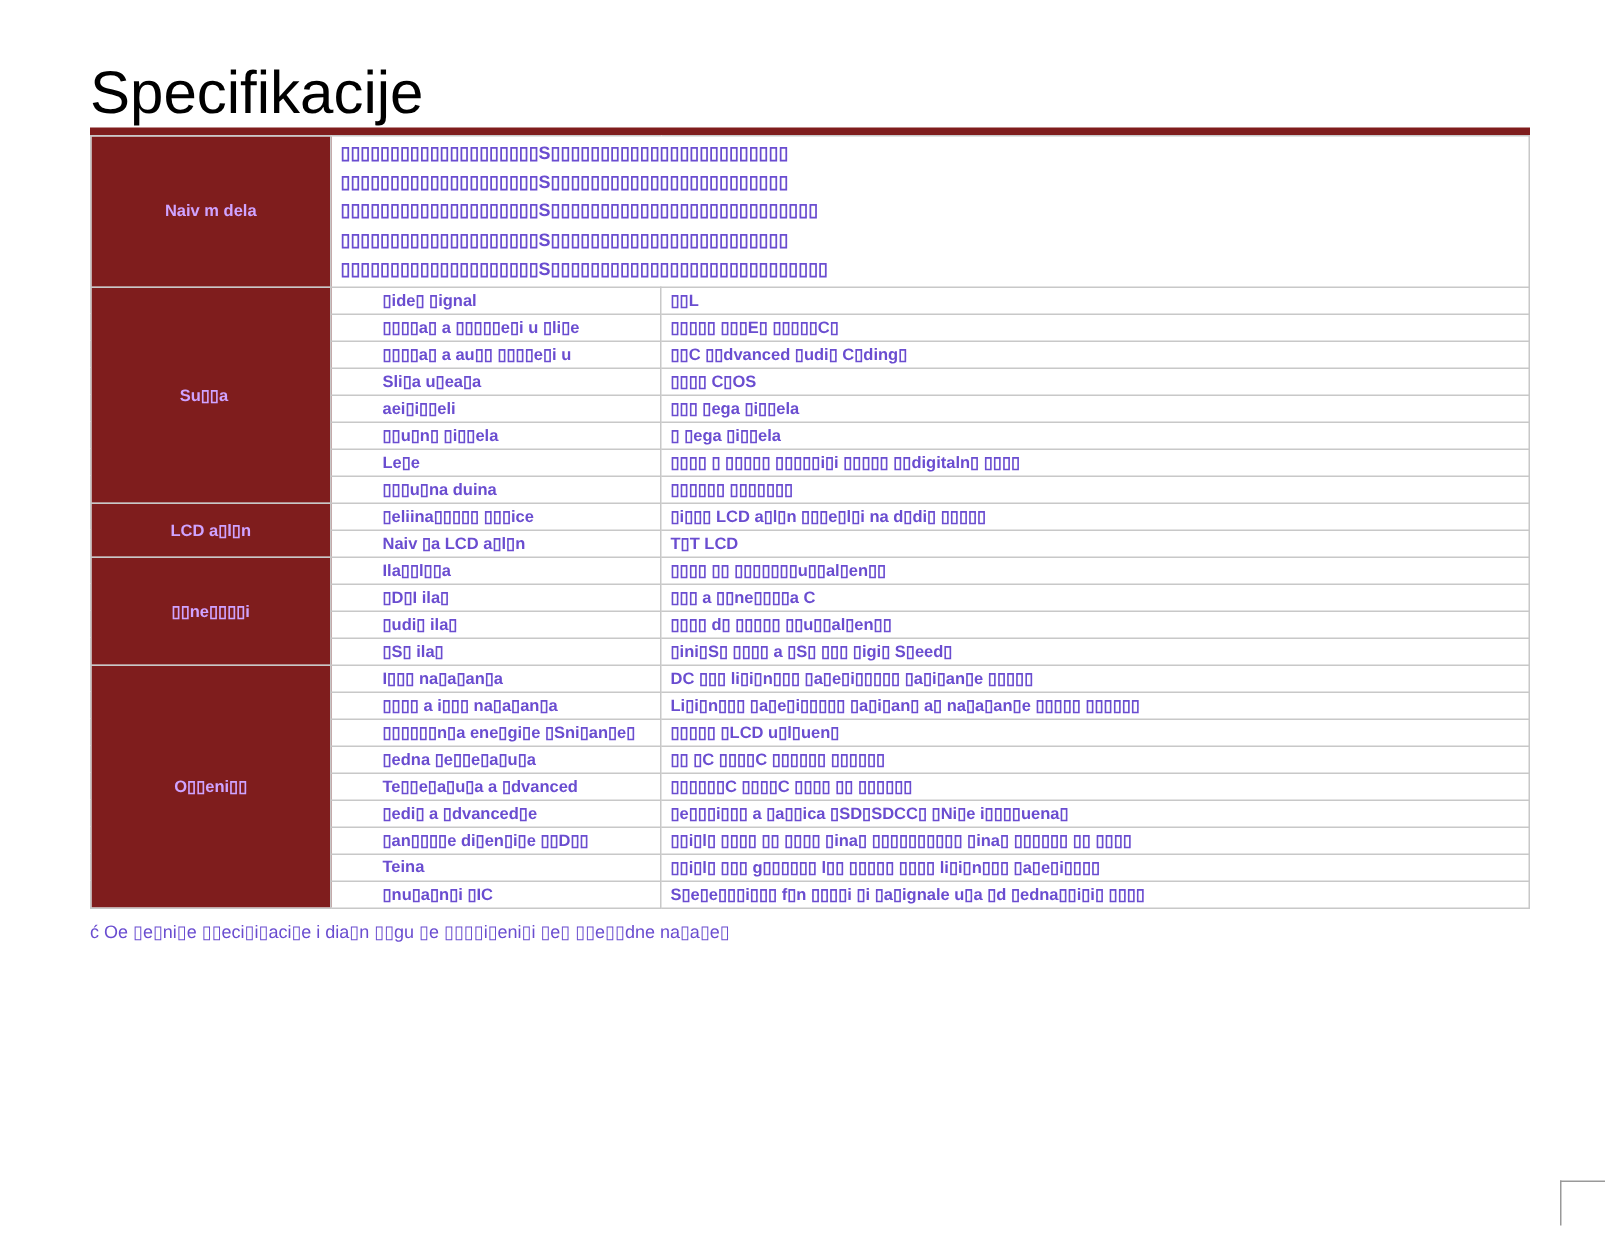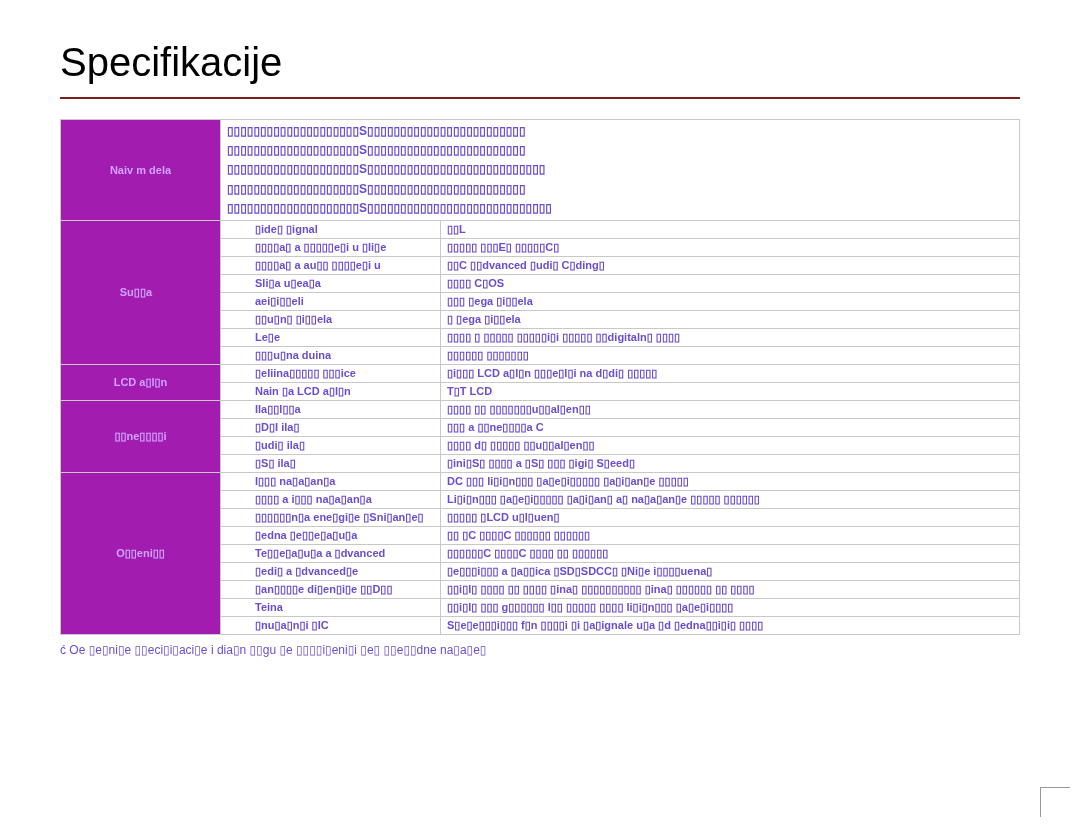--- a/index.html
+++ b/index.html
@@ -8,36 +8,34 @@
   height: 827px;
   background: #ffffff;
   font-family: Arial, Helvetica, sans-serif;
   padding: 40px 60px 20px 60px;
   position: relative;
 }
 h1 {
   font-size: 40px;
   font-weight: normal;
   color: #000000;
-  padding-bottom: 12px;
-  border-bottom: 2px solid #7f1d1d;
-  margin-bottom: 20px;
+  border-bottom: 5px solid #7f1d1d;
 }
 .spec-table {
   width: 100%;
   border-collapse: collapse;
   font-size: 11px;
 }
 .spec-table td {
   border: 1px solid #c8c8c8;
   padding: 2px 6px;
   vertical-align: top;
 }
 .spec-table td.section-label {
-  background: #a21caf;
+  background: #7f1d1d;
   color: #cfa3ff;
   font-weight: bold;
   text-align: center;
   vertical-align: middle;
   width: 160px;
 }
 .spec-table td.prop {
   color: #6a4dd0;
   font-weight: bold;
   width: 220px;
@@ -112,21 +110,21 @@
       <tr>
         <td class="prop">▯▯▯u▯na duina</td>
         <td class="val">▯▯▯▯▯▯ ▯▯▯▯▯▯▯</td>
       </tr>
       <tr>
         <td class="section-label" rowspan="2">LCD a▯l▯n</td>
         <td class="prop">▯eliina▯▯▯▯▯ ▯▯▯ice</td>
         <td class="val">▯i▯▯▯ LCD a▯l▯n ▯▯▯e▯l▯i na d▯di▯ ▯▯▯▯▯</td>
       </tr>
       <tr>
-        <td class="prop">Nain ▯a LCD a▯l▯n</td>
+        <td class="prop">Naiv ▯a LCD a▯l▯n</td>
         <td class="val">T▯T LCD</td>
       </tr>
       <tr>
         <td class="section-label" rowspan="4">▯▯ne▯▯▯▯i</td>
         <td class="prop">Ila▯▯l▯▯a</td>
         <td class="val">▯▯▯▯ ▯▯ ▯▯▯▯▯▯▯u▯▯al▯en▯▯</td>
       </tr>
       <tr>
         <td class="prop">▯D▯I ila▯</td>
         <td class="val">▯▯▯ a ▯▯ne▯▯▯▯a C</td>

